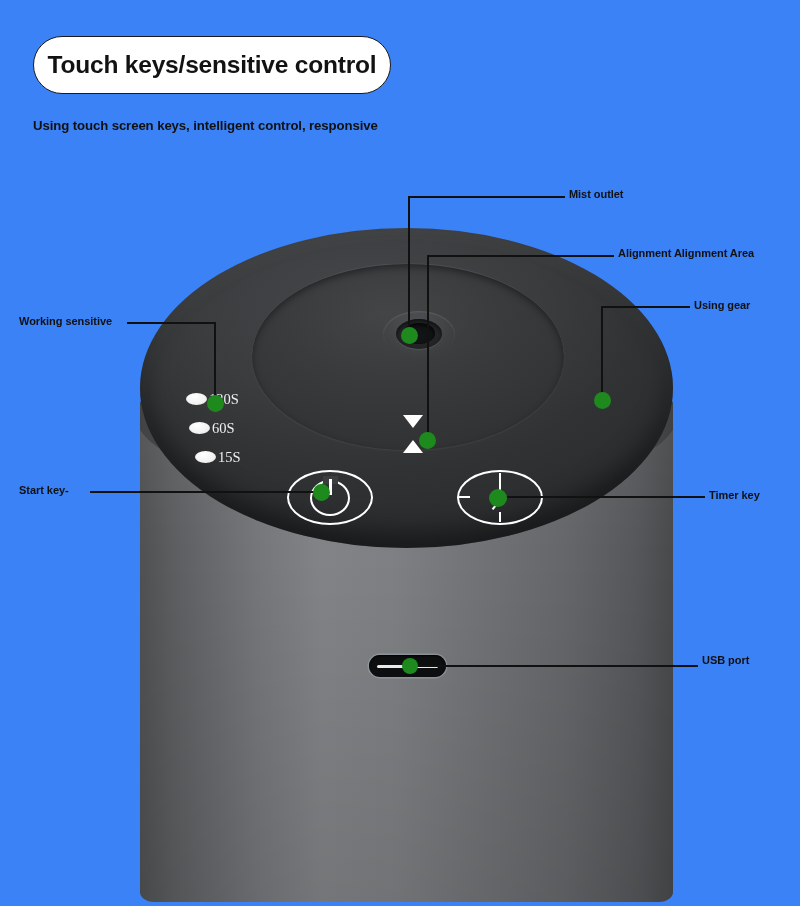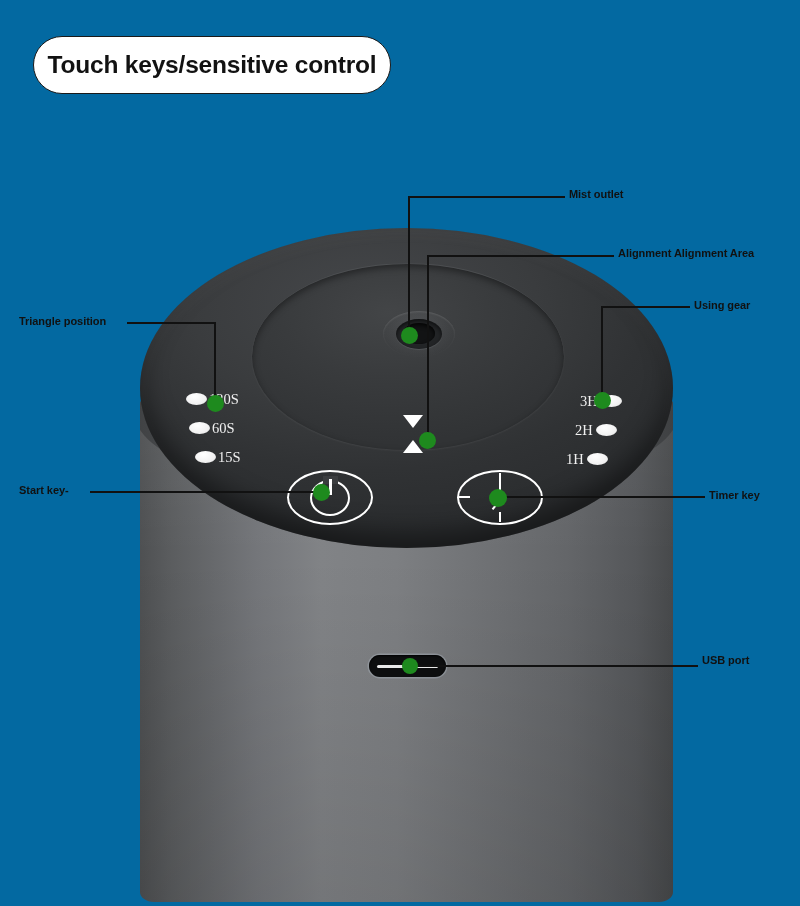--- a/index.html
+++ b/index.html
@@ -8,21 +8,21 @@
     padding: 0;
     background: #ffffff;
   }
   body {
     font-family: "Liberation Sans", sans-serif;
   }
   #page {
     position: relative;
     width: 800px;
     height: 906px;
-    background: #0369a1;
+    background: #3b82f6;
     overflow: hidden;
   }
 
   
   #title-pill {
     position: absolute;
     left: 33px;
     top: 36px;
     width: 358px;
     height: 58px;
@@ -314,20 +314,21 @@
   }
 </style>
 </head>
 <body>
 
 <div id="page">
 
   <div id="title-pill">
     <span id="title-text">Touch keys/sensitive control</span>
   </div>
+  <div id="subtitle-text">Using touch screen keys, intelligent control, responsive</div>
 
   <div id="device">
 
     <div id="body-shell"></div>
     <div id="body-collar">
       <div id="body-collar-inner"></div>
     </div>
 
     <div id="cap-outer"></div>
     <div id="cap-inner"></div>
@@ -351,34 +352,20 @@
       <div class="led-row" data-idx="1">
         <span class="led-dot"></span>
         <span class="led-label">60S</span>
       </div>
       <div class="led-row" data-idx="2">
         <span class="led-dot"></span>
         <span class="led-label">15S</span>
       </div>
     </div>
 
-    <div class="led-group" id="leds-right">
-      <div class="led-row" data-idx="0">
-        <span class="led-label">3H</span>
-        <span class="led-dot"></span>
-      </div>
-      <div class="led-row" data-idx="1">
-        <span class="led-label">2H</span>
-        <span class="led-dot"></span>
-      </div>
-      <div class="led-row" data-idx="2">
-        <span class="led-label">1H</span>
-        <span class="led-dot"></span>
-      </div>
-    </div>
 
     <div class="key-btn" id="start-key">
       <div class="key-ring"></div>
       <div id="start-inner-ring"></div>
       <div id="start-gap"></div>
       <div id="start-stem"></div>
     </div>
 
     <div class="key-btn" id="timer-key">
       <div class="key-ring"></div>
@@ -418,18 +405,18 @@
   <div class="marker-dot" style="left:419px;top:432px;width:17px;height:17px;"></div>
   <div class="marker-dot" style="left:594px;top:392px;width:17px;height:17px;"></div>
   <div class="marker-dot" style="left:207px;top:395px;width:17px;height:17px;"></div>
   <div class="marker-dot" style="left:313px;top:484px;width:17px;height:17px;"></div>
   <div class="marker-dot" style="left:489px;top:489px;width:18px;height:18px;"></div>
   <div class="marker-dot" style="left:402px;top:658px;width:16px;height:16px;"></div>
 
   <div class="callout-label" id="lbl-mist">Mist outlet</div>
   <div class="callout-label" id="lbl-triangle">Alignment Alignment Area</div>
   <div class="callout-label" id="lbl-timing-gear">Using gear</div>
-  <div class="callout-label" id="lbl-working-position">Triangle position</div>
+  <div class="callout-label" id="lbl-working-position">Working sensitive</div>
   <div class="callout-label" id="lbl-start-key">Start key-</div>
   <div class="callout-label" id="lbl-timer-key">Timer key</div>
   <div class="callout-label" id="lbl-usb-port">USB port</div>
 
 </div>
 
 </body></html>

